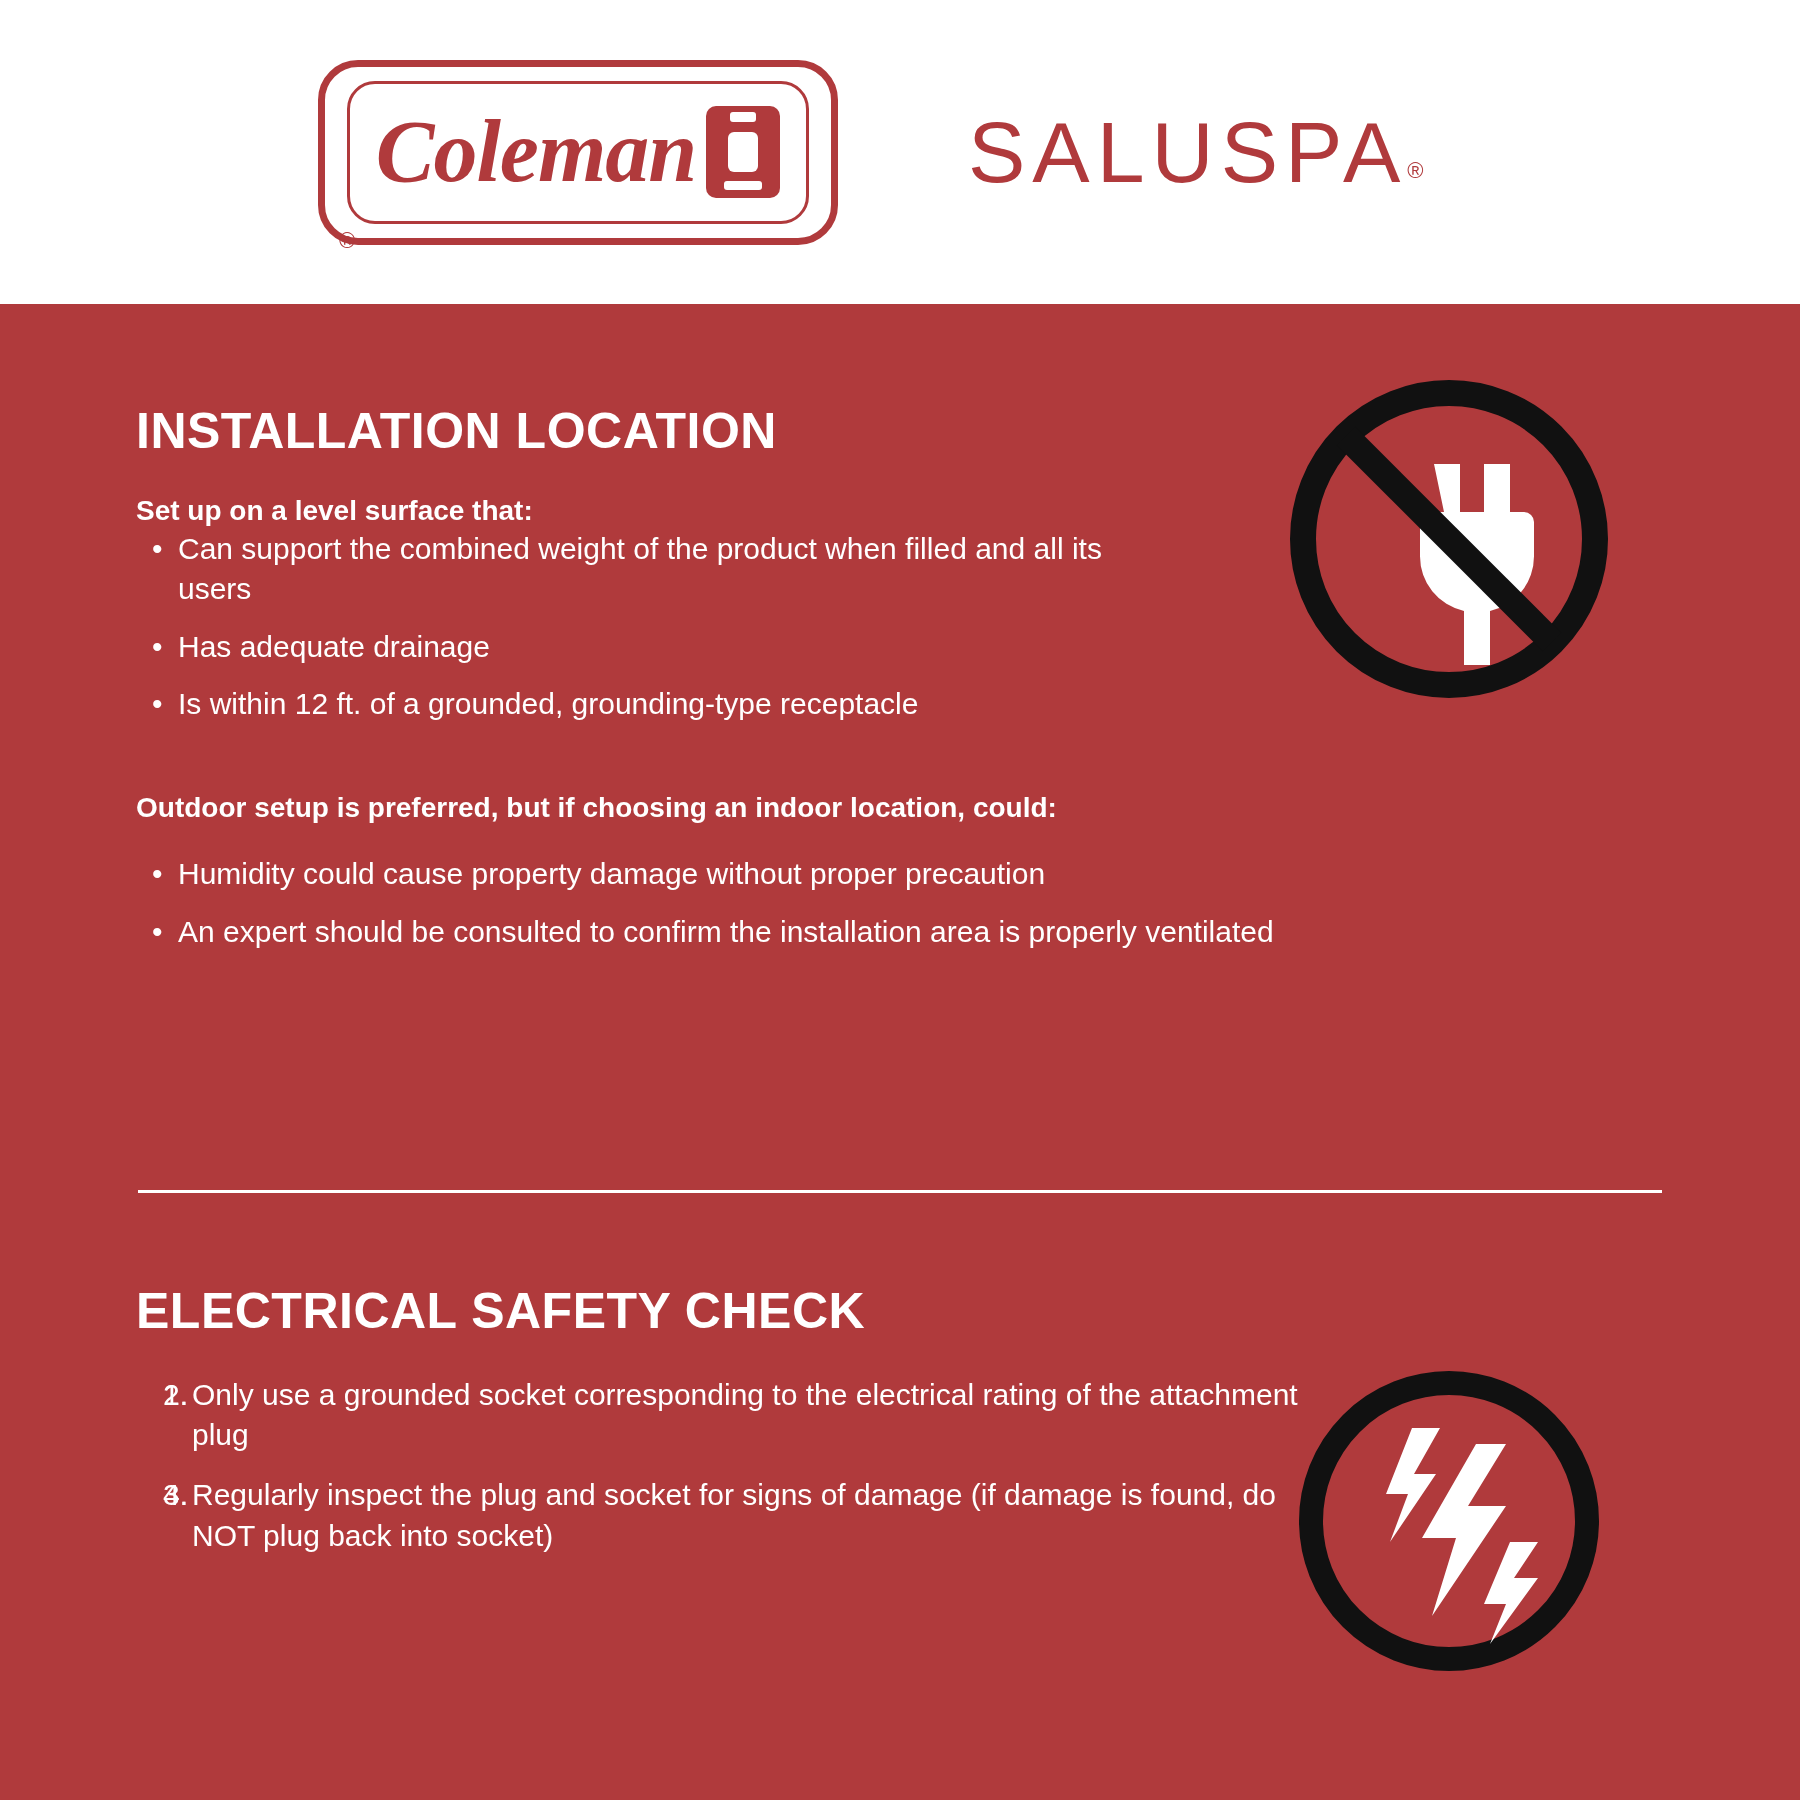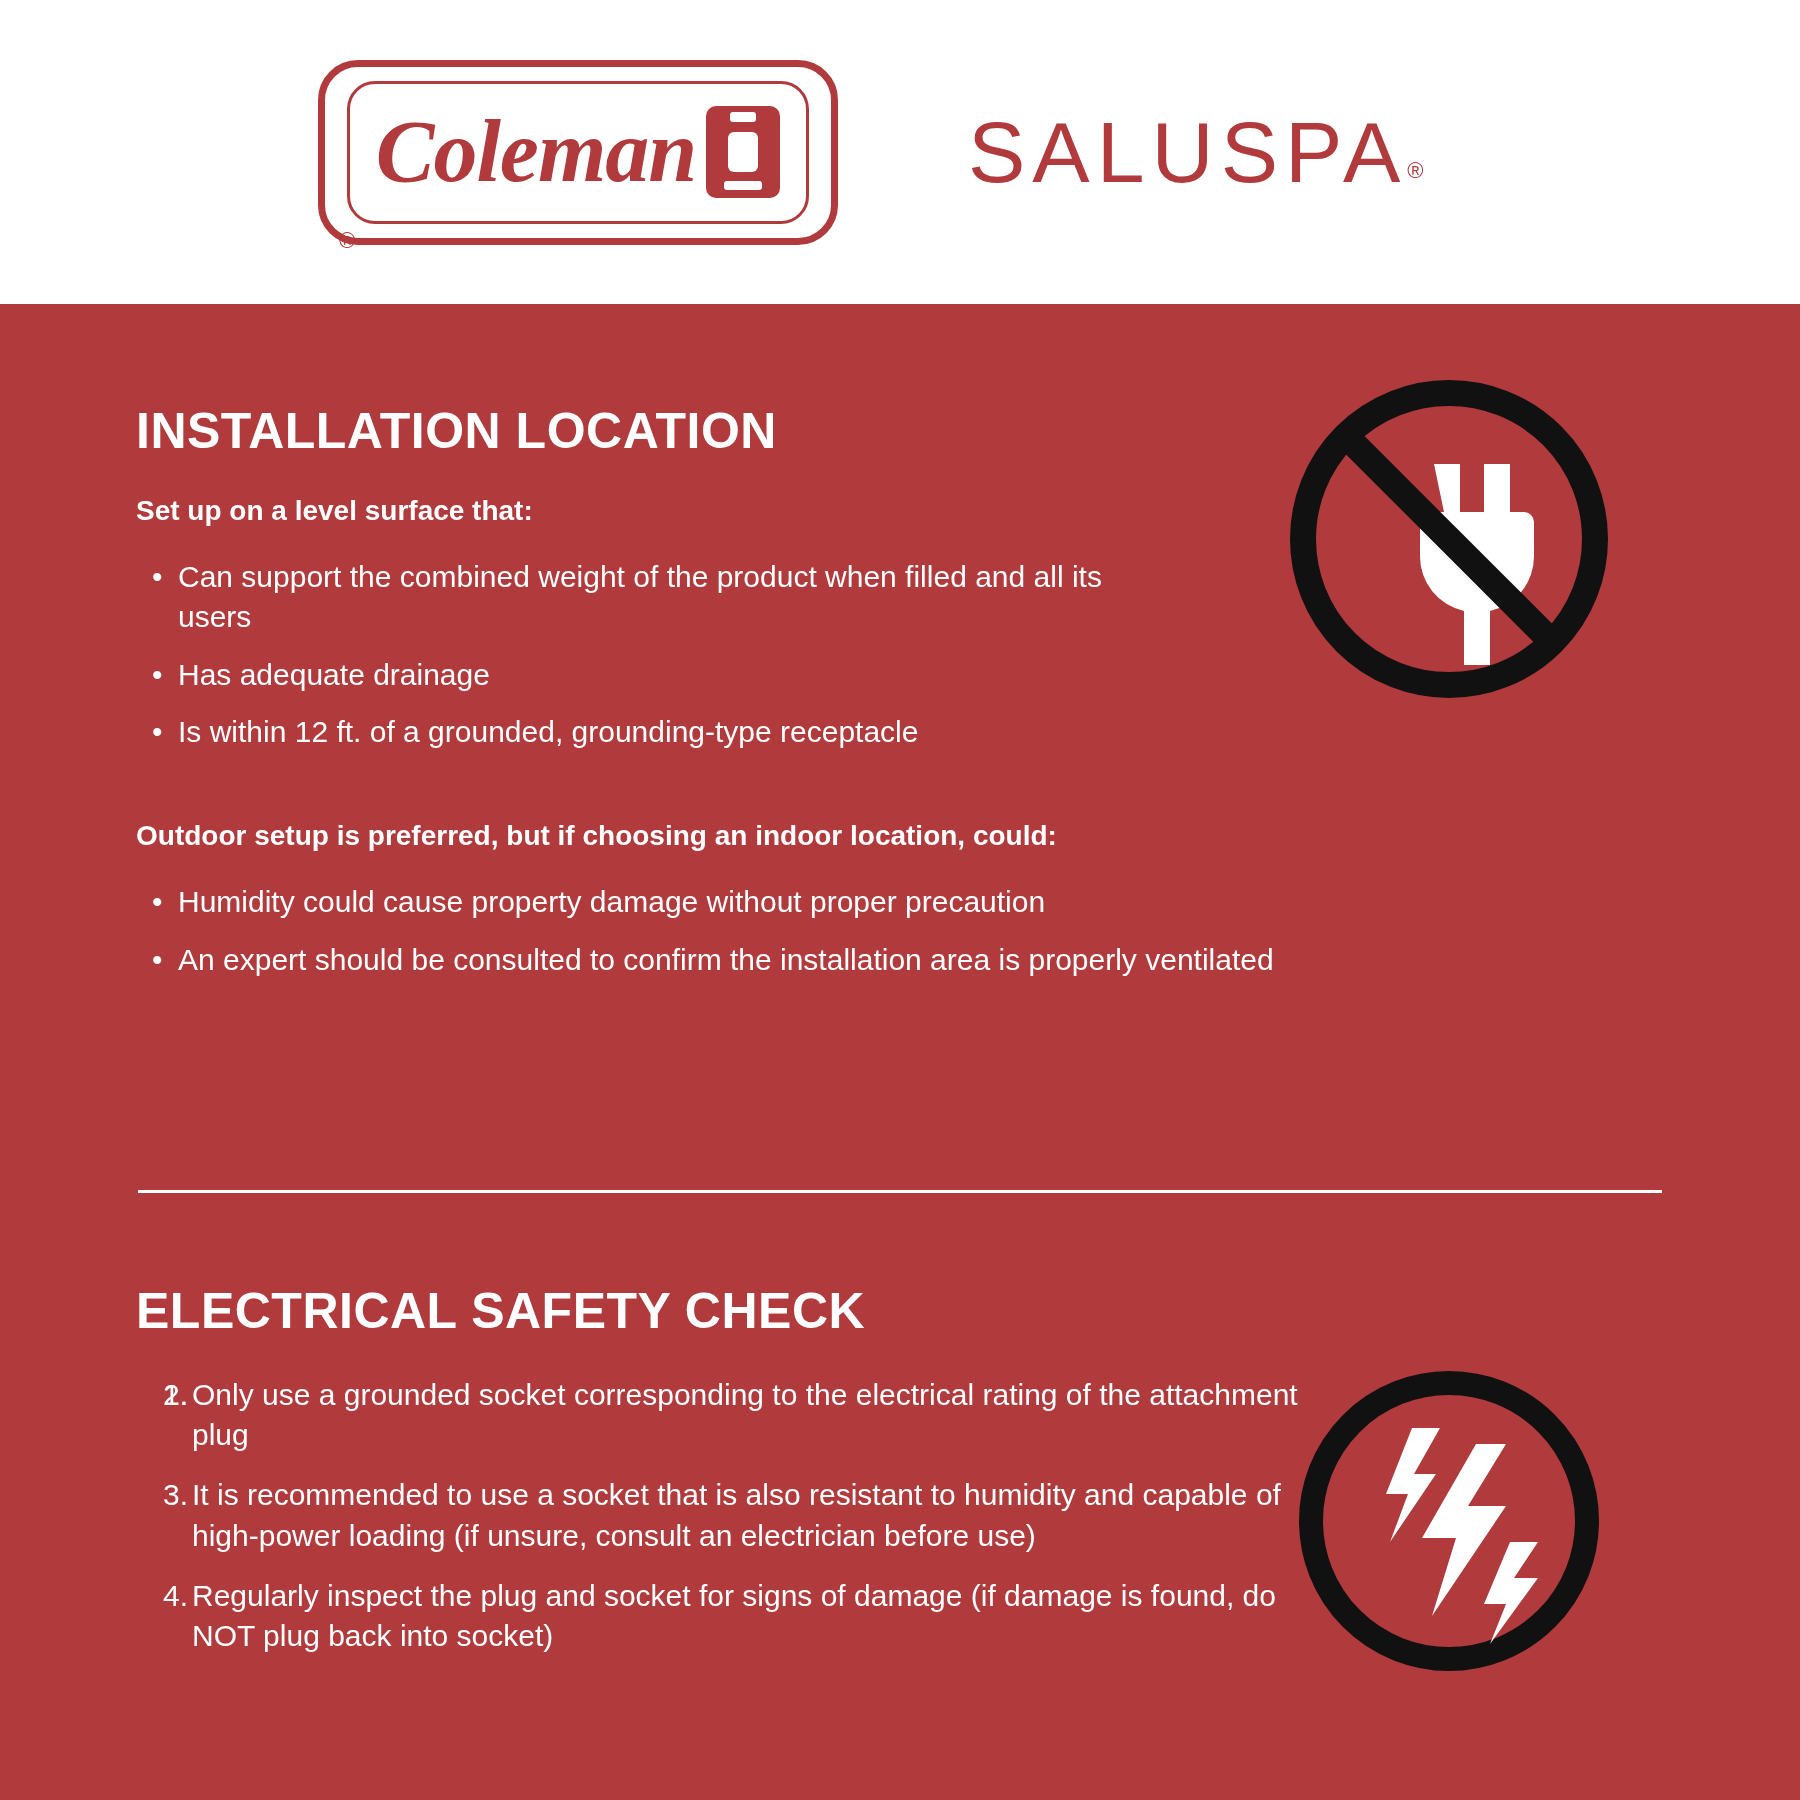--- a/index.html
+++ b/index.html
@@ -278,21 +278,21 @@
         <polygon points="182,78 128,172 162,172 138,250 212,140 174,140 212,78" fill="#ffffff"></polygon>
         <polygon points="216,176 190,238 212,238 196,278 244,212 220,212 244,176" fill="#ffffff"></polygon>
       </svg>
     </div>
 
     <div class="block-install section">
       <h1 class="sec-title">INSTALLATION LOCATION</h1>
 
       <p class="sub-title" style="margin-top:34px;">Set up on a level surface that:</p>
 
-      <ul class="bullets" style="margin-top:28px; width:1020px;">
+      <ul class="bullets" style="width:1020px;">
         <li>Can support the combined weight of the product when filled and all its users</li>
         <li>Has adequate drainage</li>
         <li>Is within 12 ft. of a grounded, grounding-type receptacle</li>
       </ul>
 
       <p class="sub-title sub2">Outdoor setup is preferred, but if choosing an indoor location, could:</p>
 
       <ul class="bullets" style="margin-top:28px; width:1480px;">
         <li>Humidity could cause property damage without proper precaution</li>
         <li>An expert should be consulted to confirm the installation area is properly ventilated</li>
@@ -309,21 +309,20 @@
       <ol class="numbers" style="margin-top:36px;">
         <li>
           <span class="num">1.</span>
         </li>
         <li>
           <span class="num">2.</span>
           <span>Only use a grounded socket corresponding to the electrical rating of the attachment plug</span>
         </li>
         <li>
           <span class="num">3.</span>
-          <span>It is recommended to use a socket that is also resistant to humidity and capable of high-power loading (if unsure, consult an electrician before use)</span>
         </li>
         <li>
           <span class="num">4.</span>
           <span>Regularly inspect the plug and socket for signs of damage (if damage is found, do NOT plug back into socket)</span>
         </li>
       </ol>
     </div>
 
   </div>
 </div>

